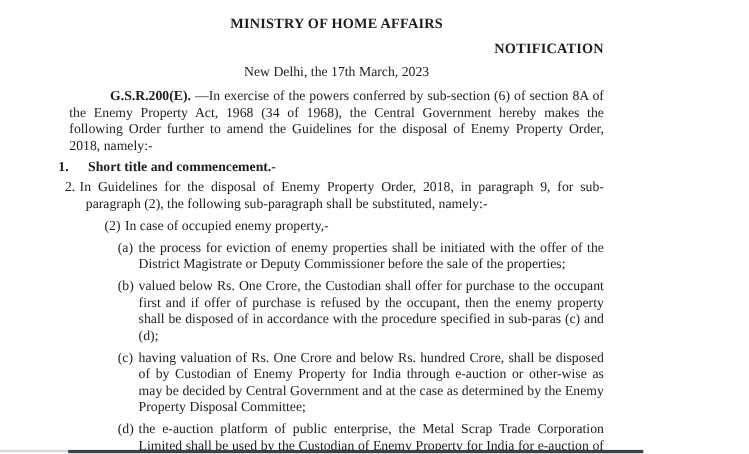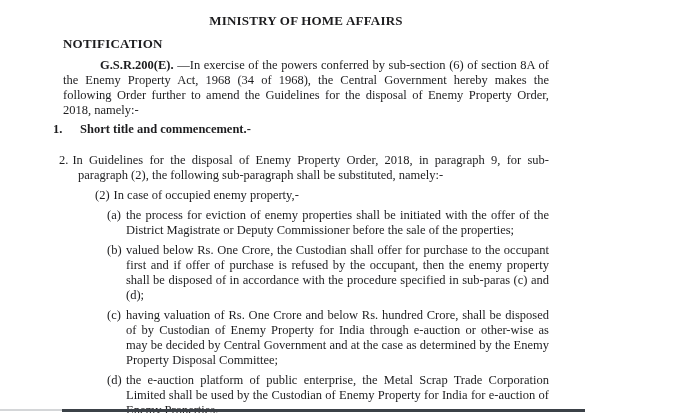--- a/index.html
+++ b/index.html
@@ -20,21 +20,21 @@
 
   .doc-title {
     font-weight: bold;
     text-align: center;
     font-size: 13px;
     letter-spacing: 0.2px;
     margin-top: 6px;
   }
   .doc-subtitle {
     font-weight: bold;
-    text-align: left;
+    text-align: right;
     font-size: 13px;
     letter-spacing: 0.2px;
     margin-top: 8px;
   }
   .dateline {
     text-align: center;
     font-size: 12.5px;
     margin-top: 7px;
   }
 
@@ -52,21 +52,21 @@
   }
   .section-heading .sec-num { display: inline-block; width: 27px; text-indent: 0; margin-left: -5px; }
 
   .clause {
     margin-top: 4px;
     margin-left: 40px;
   }
   .clause .cl-label { margin-right: 5px; }
 
   .section-body {
-    margin-top: 16px;
+    margin-top: 4px;
     padding-left: 15px;
     text-indent: -19px;
     text-align: justify;
   }
   .section-body .sec-num { margin-right: 4px; }
 
   .intro-clause {
     margin-top: 5px;
     margin-left: 32px;
   }
@@ -109,20 +109,21 @@
     background: #3b4147;
   }
 </style>
 </head>
 <body>
 
 <div class="page">
 
   <div class="doc-title">MINISTRY OF HOME AFFAIRS</div>
   <div class="doc-subtitle">NOTIFICATION</div>
+  <div class="dateline">New Delhi, the 17th March, 2023</div>
 
   <p class="preamble"><span class="bold">G.S.R.200(E).</span><span> —In exercise of the powers conferred by sub-section (6) of section 8A of the Enemy Property Act, 1968 (34 of 1968), the Central Government hereby makes the following Order further to amend the Guidelines for the disposal of Enemy Property Order, 2018, namely:-</span></p>
 
   <div class="section-heading"><span class="sec-num">1.</span><span>Short title and commencement.-</span></div>
 
 
 
   <div class="section-body"><span class="sec-num">2.</span><span>In Guidelines for the disposal of Enemy Property Order, 2018, in paragraph 9, for sub-paragraph (2), the following sub-paragraph shall be substituted, namely:-</span></div>
 
   <div class="intro-clause"><span class="cl-label">(2)</span><span>In case of occupied enemy property,-</span></div>

